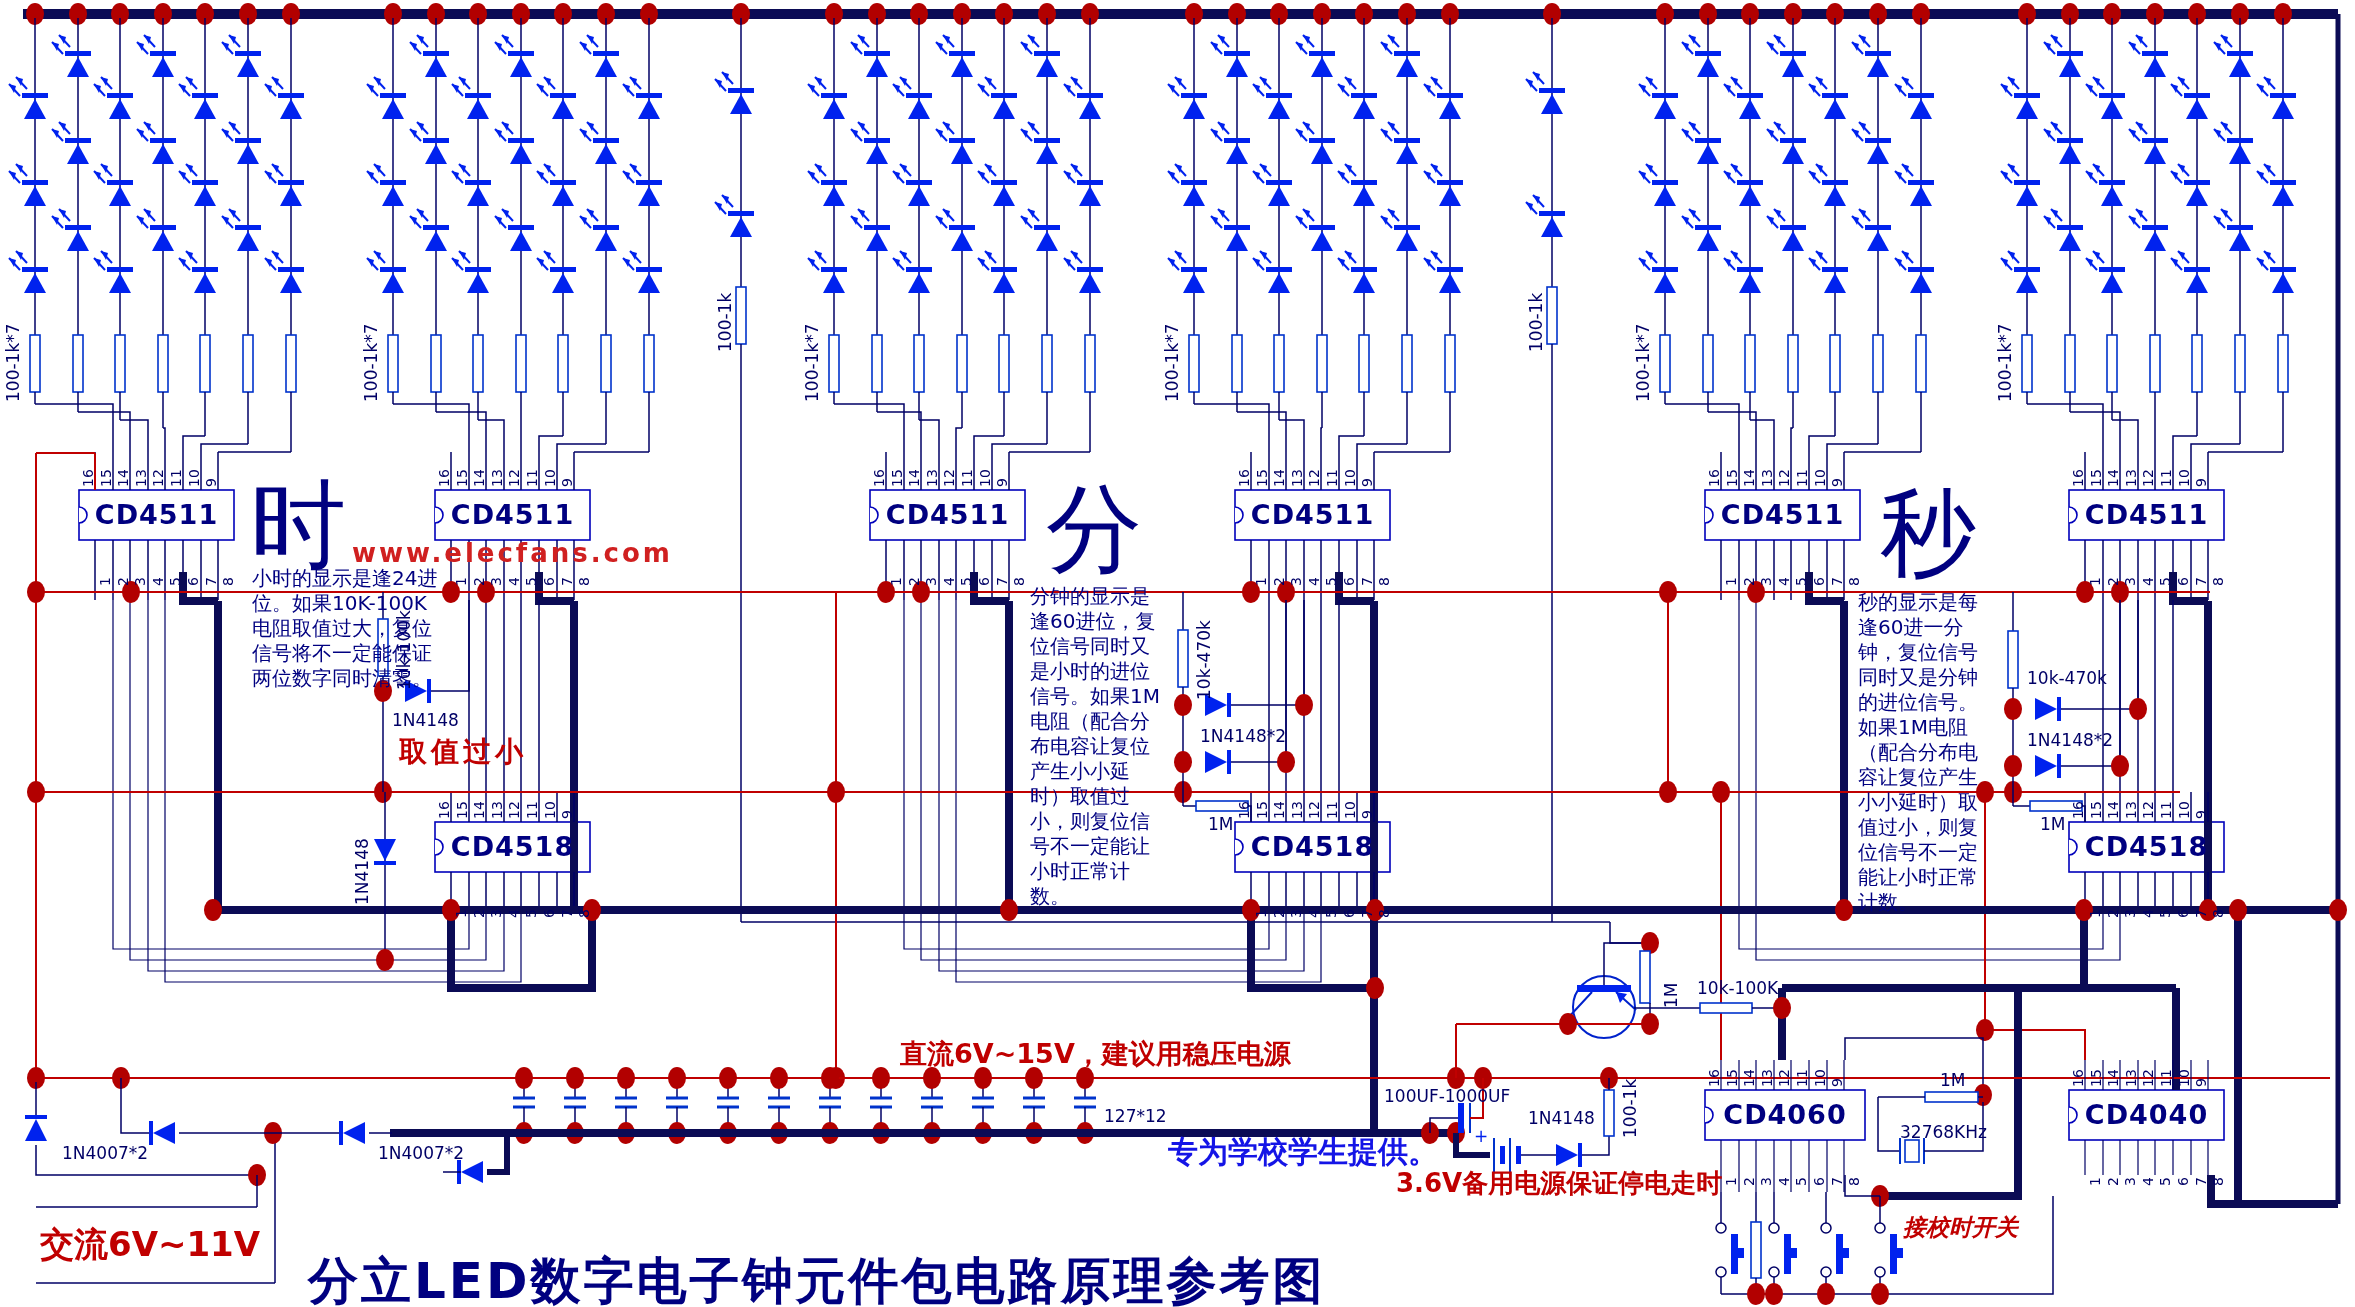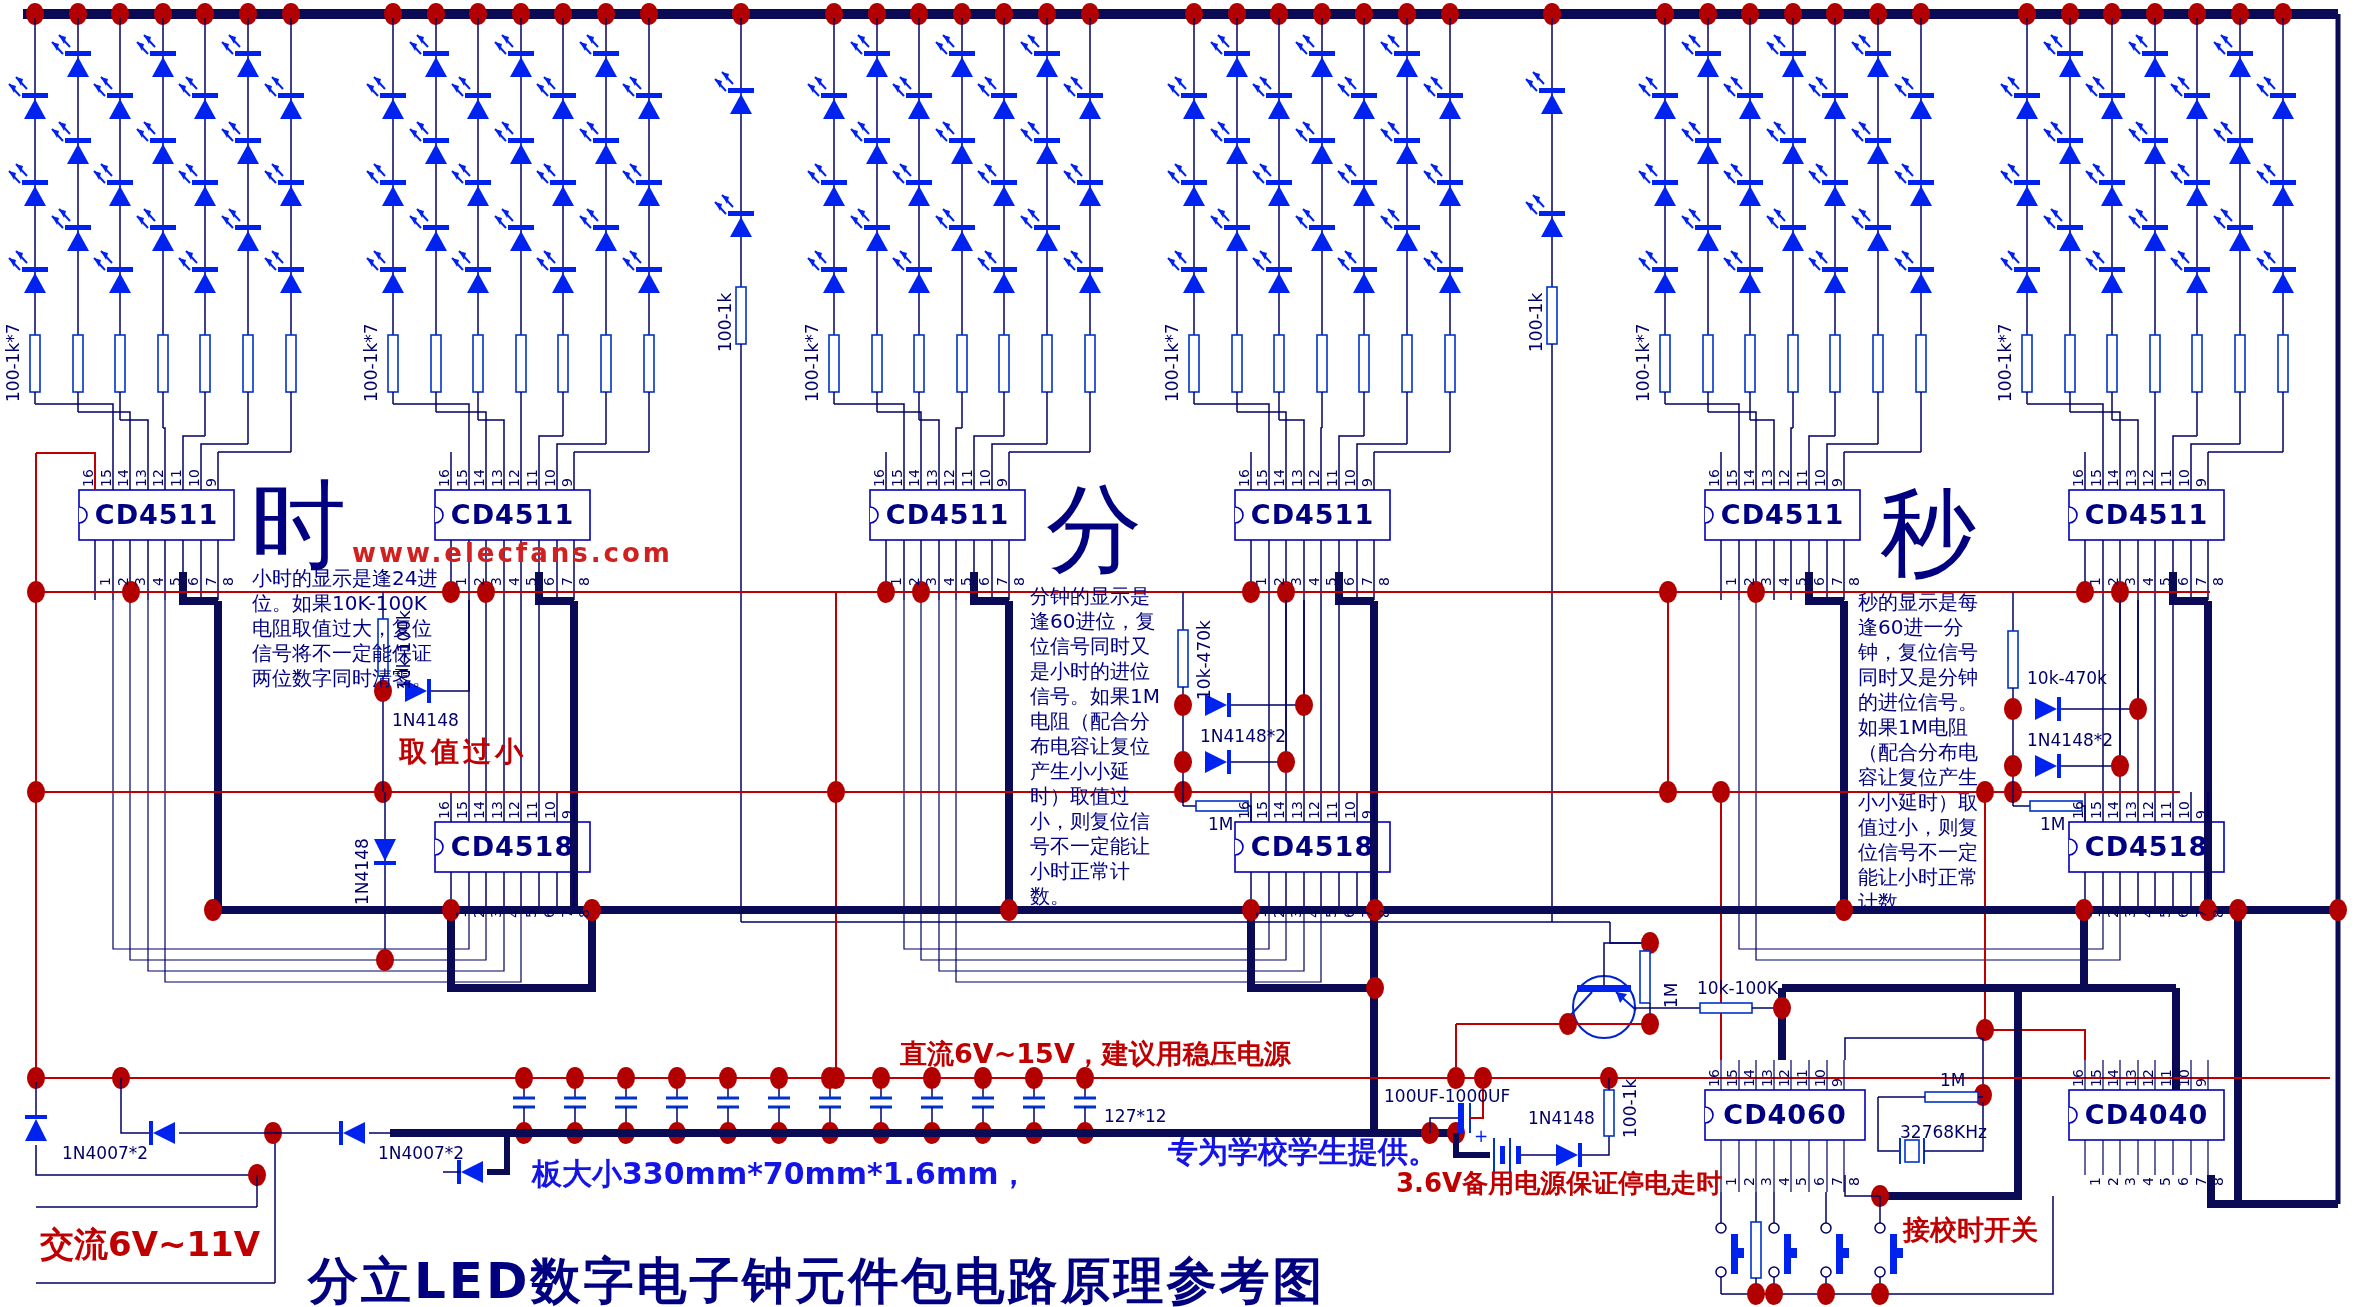--- a/index.html
+++ b/index.html
@@ -1738,18 +1738,17 @@
     <div class="t wm" style="left: 352px; top: 538px;">www.elecfans.com</div>
     <div class="t red" style="left: 399px; top: 733px; font-size: 28px; letter-spacing: 4px;">取值过小</div>
     <div class="t big" style="left: 250px; top: 462px;">时</div>
     <div class="t big" style="left: 1046px; top: 466px;">分</div>
     <div class="t big" style="left: 1880px; top: 470px;">秒</div>
     <div class="t note" style="left: 252px; top: 566px; width: 192px;">小时的显示是逢24进位。如果10K-100K电阻取值过大，复位信号将不一定能保证两位数字同时清零。</div>
     <div class="t note" style="left: 1030px; top: 584px; width: 138px;">分钟的显示是逢60进位，复位信号同时又是小时的进位信号。如果1M电阻（配合分布电容让复位产生小小延时）取值过小，则复位信号不一定能让小时正常计数。</div>
     <div class="t note" style="left: 1858px; top: 590px; width: 138px;">秒的显示是每逢60进一分钟，复位信号同时又是分钟的进位信号。如果1M电阻（配合分布电容让复位产生小小延时）取值过小，则复位信号不一定能让小时正常计数。</div>
     <div class="t red" style="left: 900px; top: 1036px; font-size: 27px;">直流6V~15V，建议用稳压电源</div>
     <div class="t red" style="left: 40px; top: 1222px; font-size: 34px;">交流6V~11V</div>
-    <div class="t blue" style="left: 532px; top: 1154px; font-size: 30px;">板大小330mm*70mm*1.6mm，</div>
     <div class="t blue" style="left: 1168px; top: 1132px; font-size: 30px;">专为学校学生提供。</div>
     <div class="t red" style="left: 1396px; top: 1166px; font-size: 26px;">3.6V备用电源保证停电走时</div>
-    <div class="t red" style="left: 1903px; top: 1212px; font-size: 27px;">接校时开关</div>
+    <div class="t red" style="left: 1903px; top: 1212px; font-size: 23px; font-style: italic;">接校时开关</div>
     <div class="t title" style="left: 308px; top: 1248px;">分立LED数字电子钟元件包电路原理参考图</div>
   </div>
 
 </body></html>

